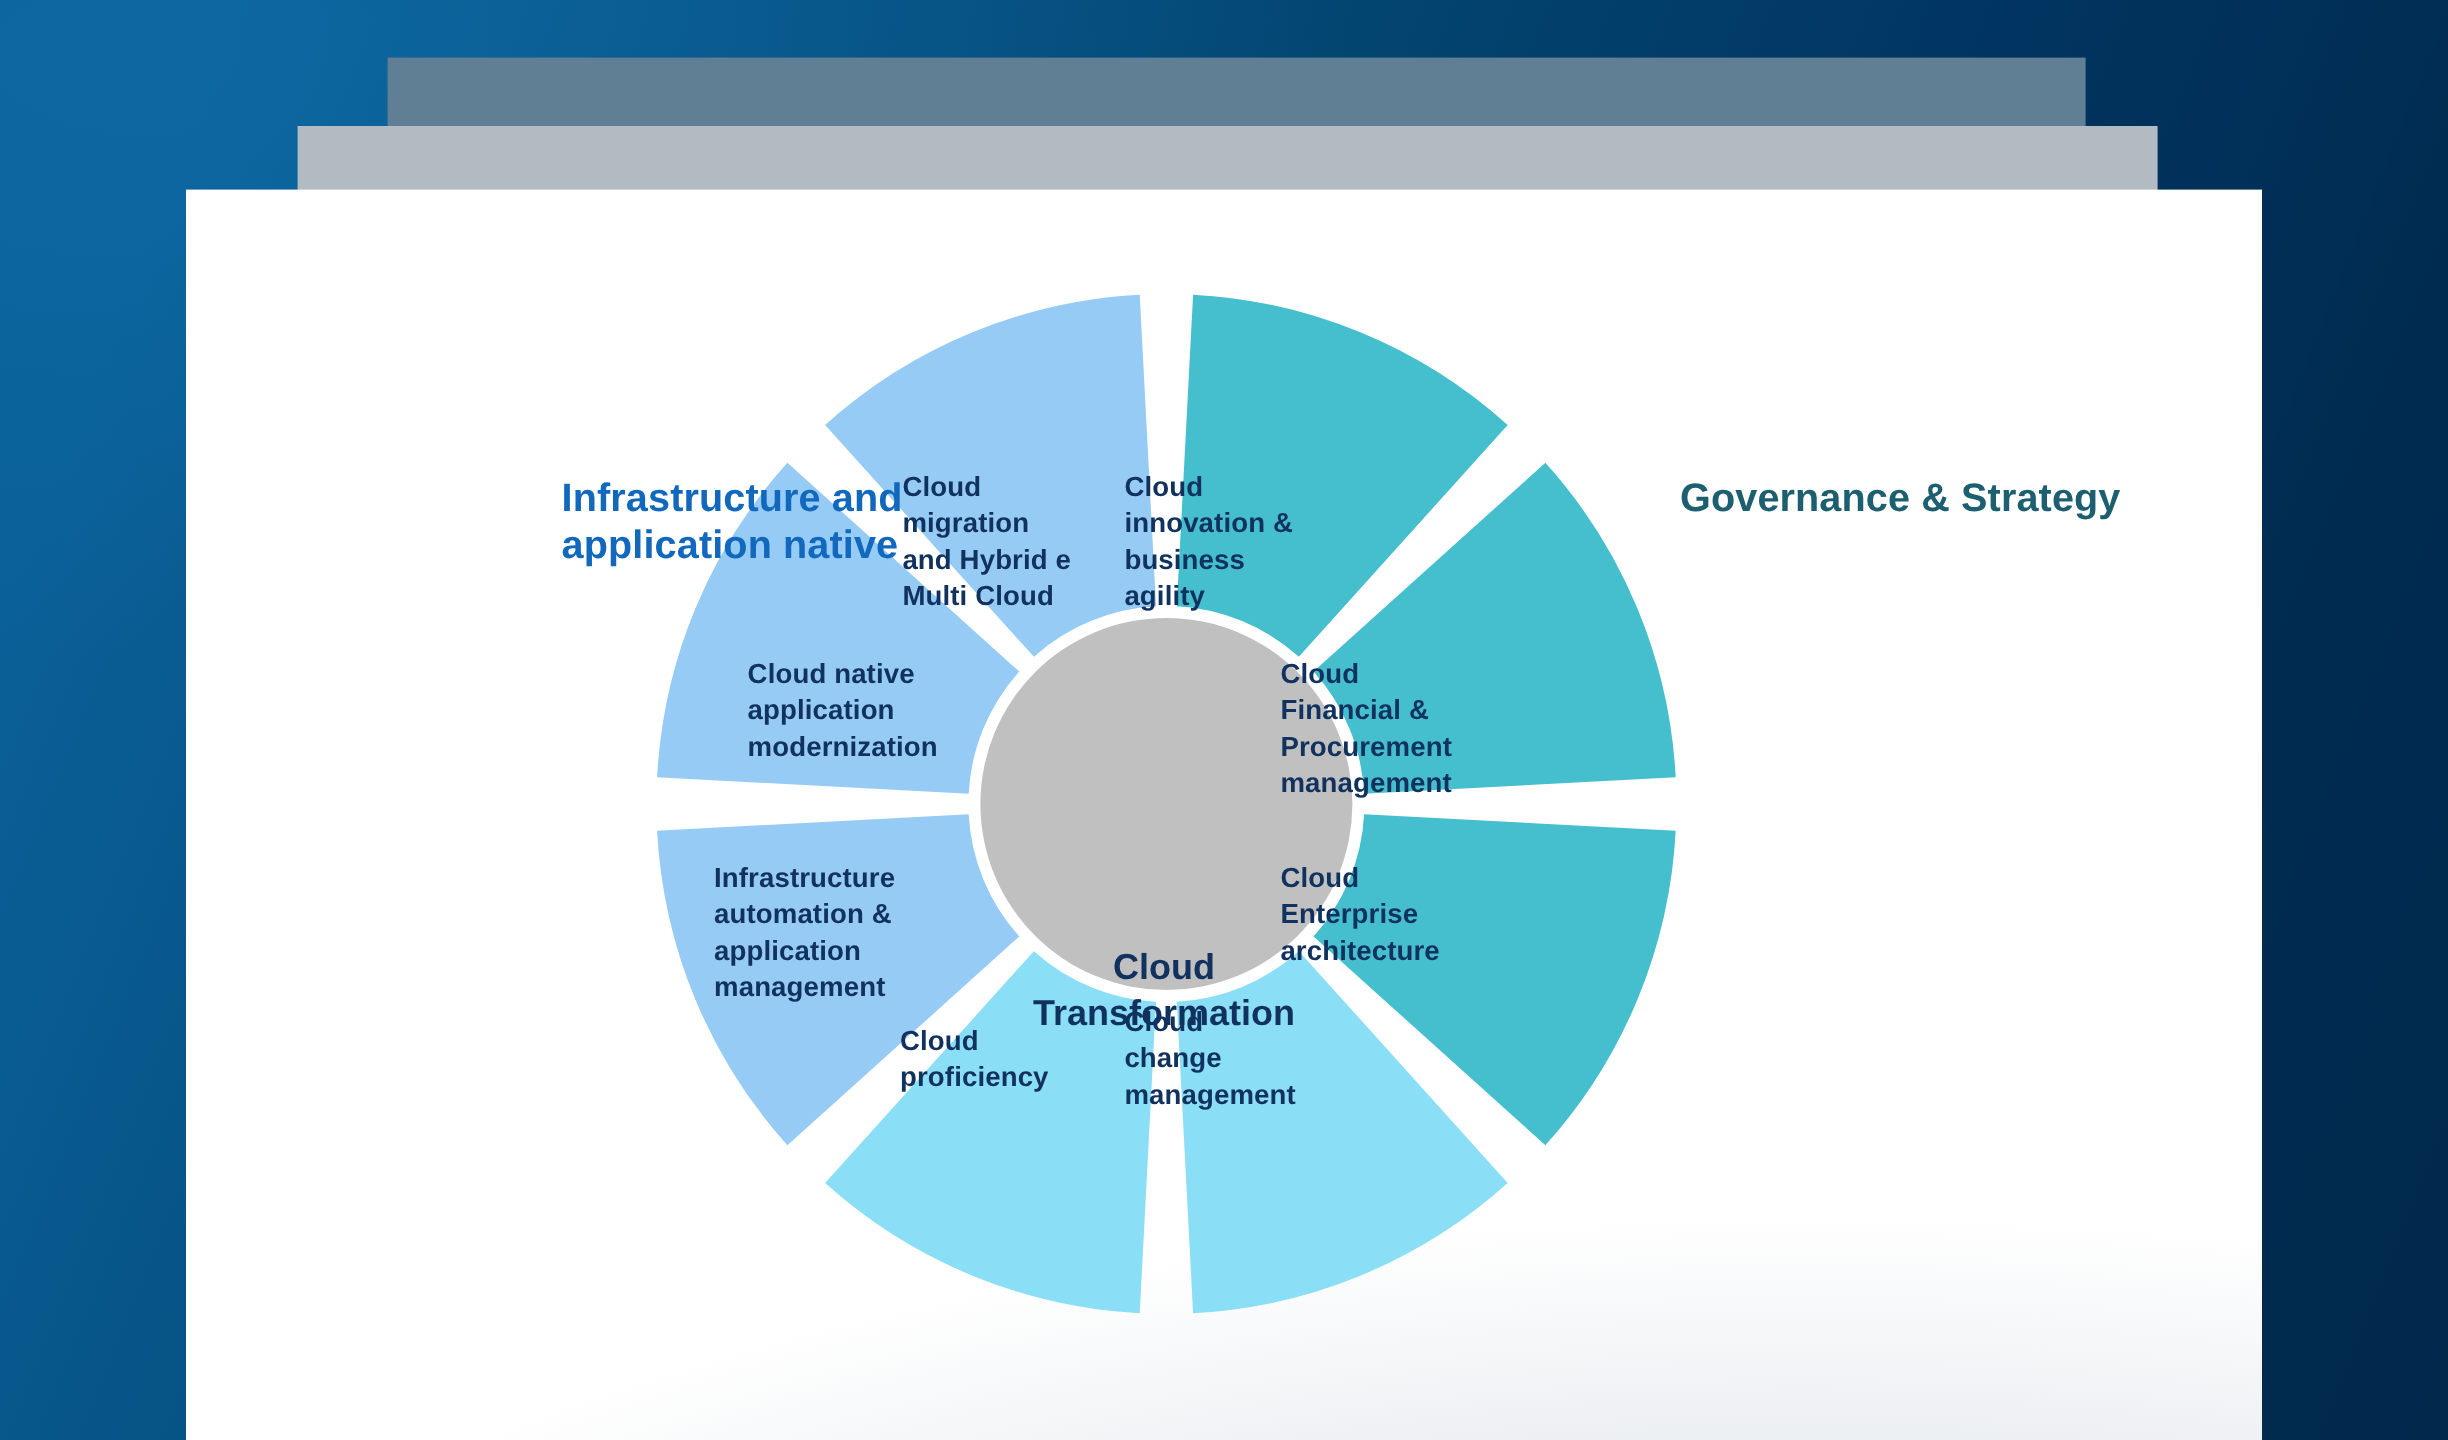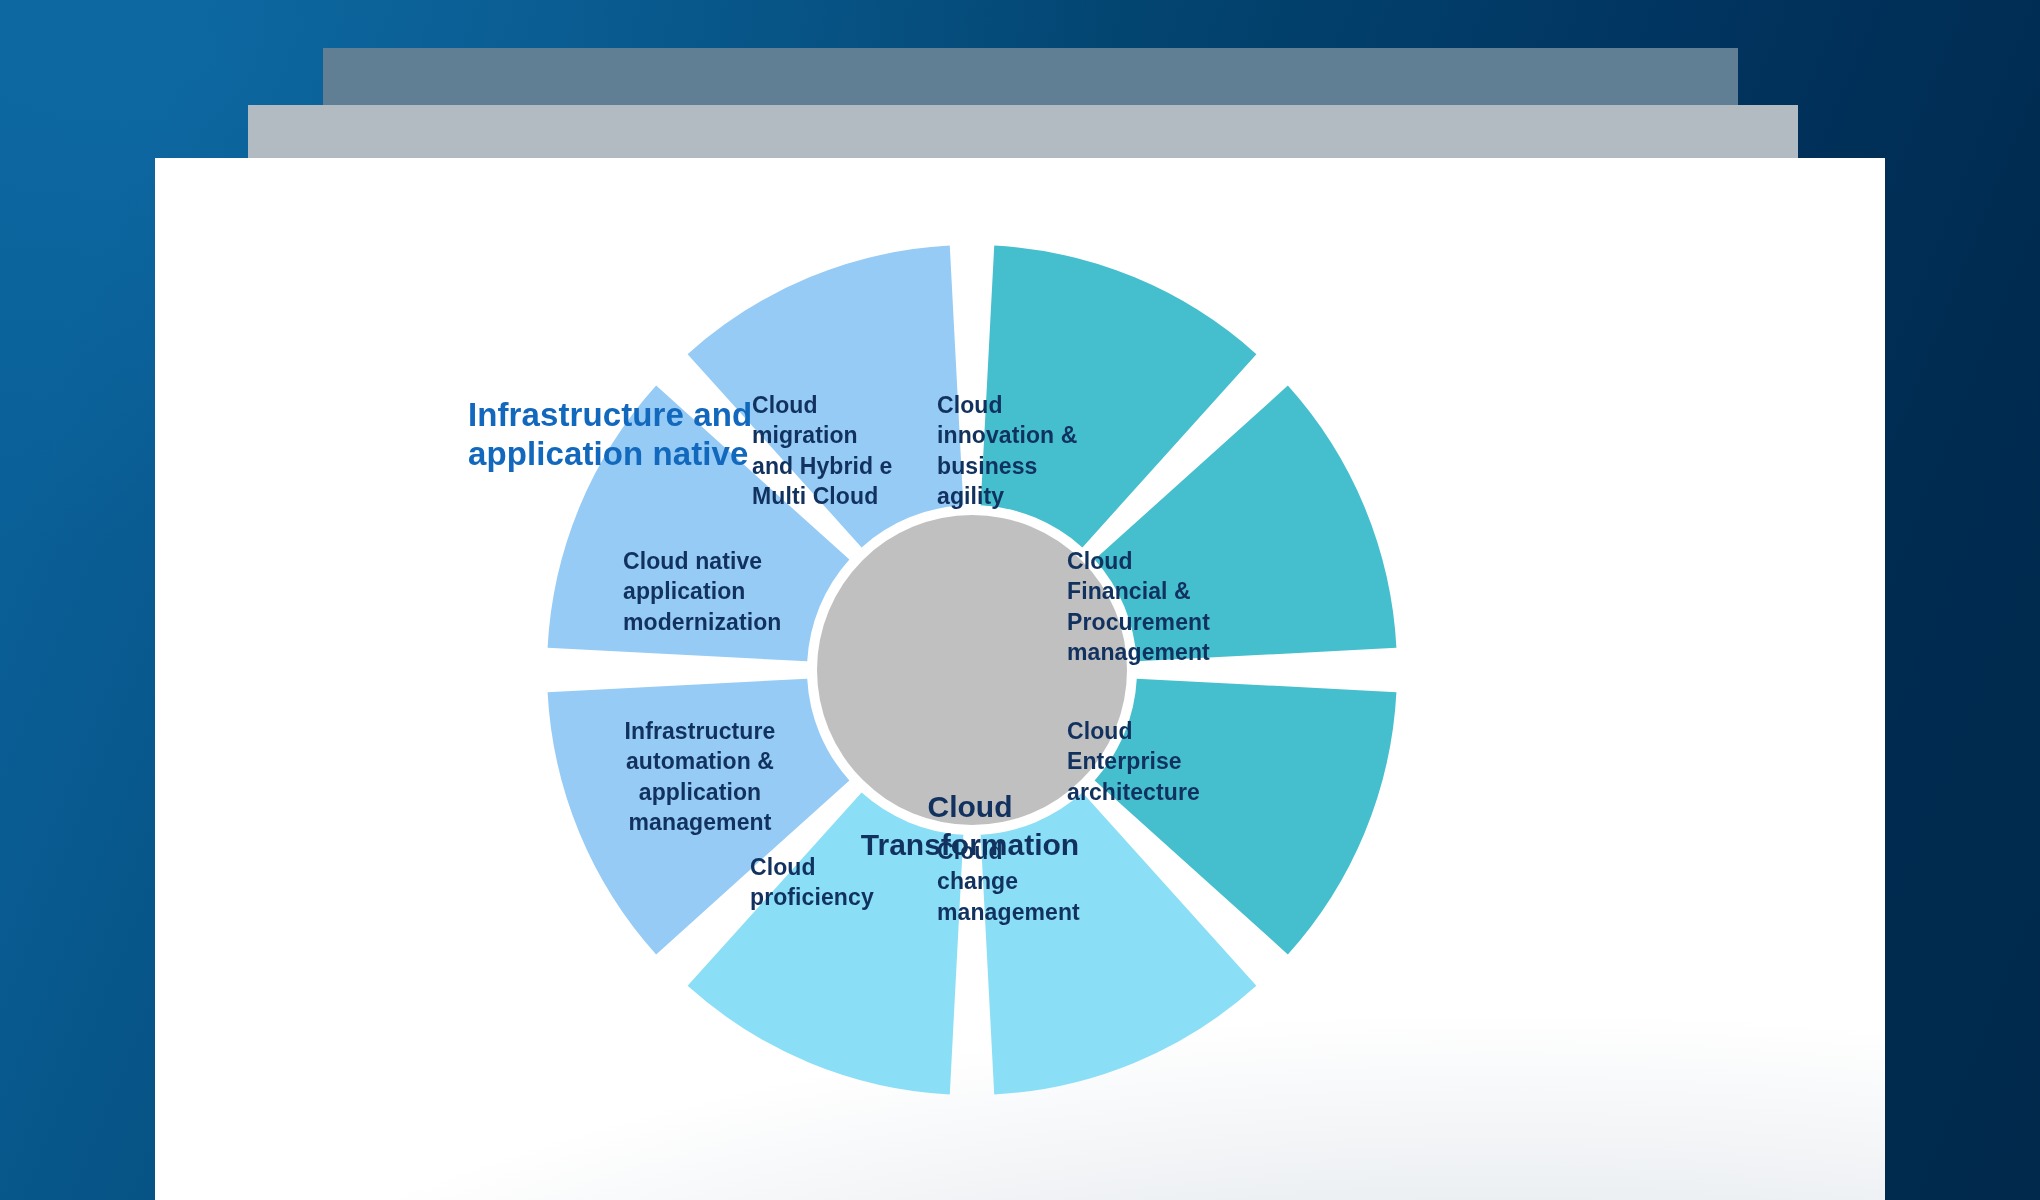--- a/index.html
+++ b/index.html
@@ -135,20 +135,21 @@
 <div id="stage">
 
   <div class="card" id="card-back"></div>
   <div class="card" id="card-mid"></div>
 
   <div class="card" id="card-front">
 
     <div class="heading" id="heading-infra">Infrastructure and
 application native</div>
 
+    <div class="heading" id="heading-gov">Governance &amp; Strategy</div>
 
     <div id="wheel-wrap">
       <svg id="wheel" width="1730" height="1100" viewBox="0 0 1730 1100" xmlns="http://www.w3.org/2000/svg">
         <g id="wheel-segments">
             <path d="M 532.62 196.16 A 425 425 0 0 1 794.76 87.58 L 808.36 347.23 A 165 165 0 0 0 706.59 389.38 Z" fill="#95cbf5"></path>
             <path d="M 839.24 87.58 A 425 425 0 0 1 1101.38 196.16 L 927.41 389.38 A 165 165 0 0 0 825.64 347.23 Z" fill="#45bfcd"></path>
             <path d="M 1132.84 227.62 A 425 425 0 0 1 1241.42 489.76 L 981.77 503.36 A 165 165 0 0 0 939.62 401.59 Z" fill="#45bfcd"></path>
             <path d="M 1241.42 534.24 A 425 425 0 0 1 1132.84 796.38 L 939.62 622.41 A 165 165 0 0 0 981.77 520.64 Z" fill="#45bfcd"></path>
             <path d="M 1101.38 827.84 A 425 425 0 0 1 839.24 936.42 L 825.64 676.77 A 165 165 0 0 0 927.41 634.62 Z" fill="#8adef5"></path>
             <path d="M 794.76 936.42 A 425 425 0 0 1 532.62 827.84 L 706.59 634.62 A 165 165 0 0 0 808.36 676.77 Z" fill="#8adef5"></path>
@@ -177,21 +178,21 @@
 Enterprise
 architecture</div>
 
       <div class="seg-label" style="left:782px;  top:678px; width:190px;">Cloud
 change
 management</div>
 
       <div class="seg-label" style="left:595px;  top:694px; width:180px;">Cloud
 proficiency</div>
 
-      <div class="seg-label" style="left:440px;  top:558px; width:210px;text-align:center;">Infrastructure
+      <div class="seg-label" style="left:440px;  top:558px; width:210px;">Infrastructure
 automation &amp;
 application
 management</div>
 
       <div class="seg-label" style="left:468px;  top:388px; width:200px;">Cloud native
 application
 modernization</div>
 
       <div id="center-label">Cloud
 Transformation</div>

